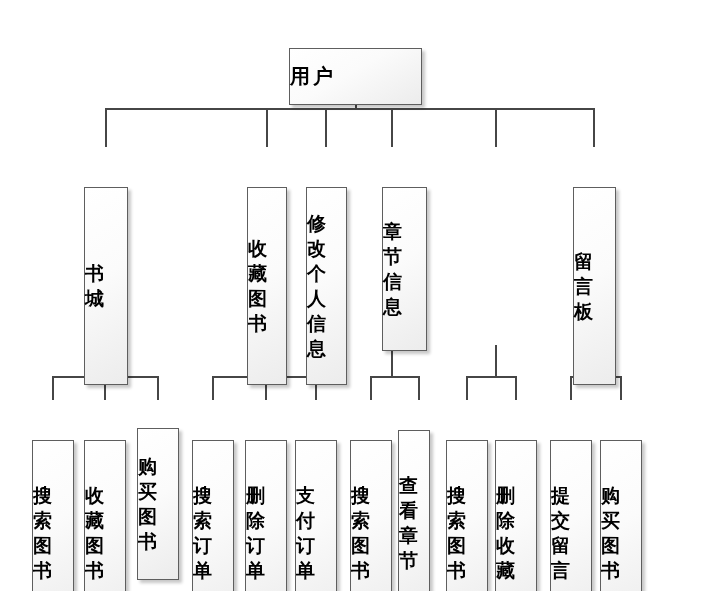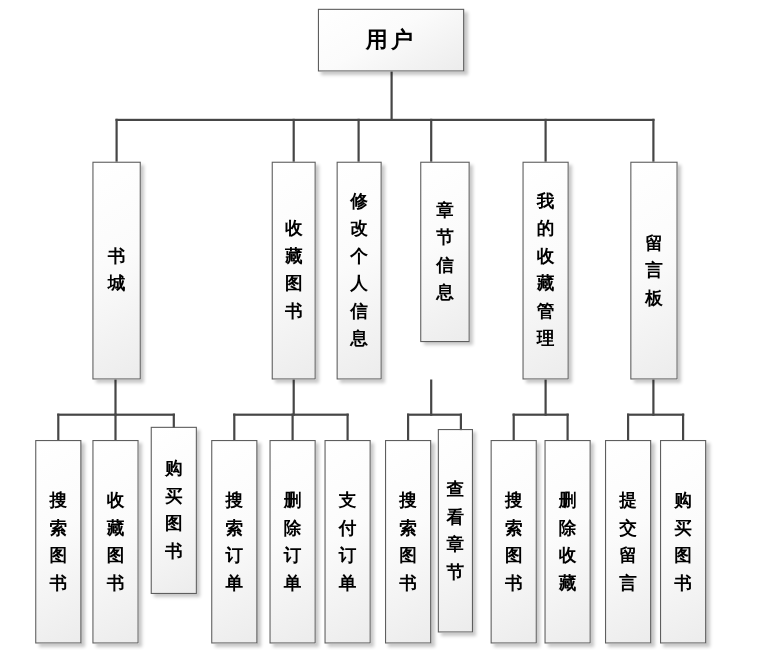--- a/index.html
+++ b/index.html
@@ -8,26 +8,26 @@
     font-family:"Liberation Sans",sans-serif;overflow:hidden;
   }
   .line{position:absolute;background:#464646;}
   .line.h{height:2px;}
   .line.v{width:2px;}
   .node{
     position:absolute;box-sizing:border-box;
     border:1px solid #5e5e5e;
     background:linear-gradient(150deg,#ffffff 0%,#fbfbfb 45%,#ececec 100%);
     box-shadow:3px 3px 3px rgba(0,0,0,0.22);
-    display:flex;align-items:center;justify-content:center;
-    color:#000;z-index:2;
+    display:flex;align-items:center;justify-content:flex-start;
+    color:#000;z-index:2;margin-top:40px;
   }
   .vtxt{
     width:1em;word-break:break-all;overflow-wrap:break-word;
-    line-height:25px;font-size:16px;font-weight:bold;text-align:center;
+    line-height:25px;font-size:19px;font-weight:bold;text-align:center;
   }
   .root-label{font-size:20px;font-weight:bold;letter-spacing:3px;}
   .watermark{
     position:absolute;left:514px;top:559px;z-index:5;
     font-size:19px;color:#c6c6c6;letter-spacing:1px;white-space:nowrap;
   }
 </style>
 </head>
 <body>
 
@@ -78,23 +78,20 @@
   </div>
   <div class="node" style="left:247px;top:147px;width:40px;height:198px">
     <span class="vtxt">收藏图书</span>
   </div>
   <div class="node" style="left:306px;top:147px;width:41px;height:198px">
     <span class="vtxt">修改个人信息</span>
   </div>
   <div class="node" style="left:382px;top:147px;width:45px;height:164px">
     <span class="vtxt">章节信息</span>
   </div>
-  <div class="node" style="left:475px;top:147px;width:42px;height:198px">
-    <span class="vtxt">我的收藏管理</span>
-  </div>
   <div class="node" style="left:573px;top:147px;width:43px;height:198px">
     <span class="vtxt">留言板</span>
   </div>
 
   <div class="node" style="left:32px;top:400px;width:42px;height:185px">
     <span class="vtxt">搜索图书</span>
   </div>
   <div class="node" style="left:84px;top:400px;width:42px;height:185px">
     <span class="vtxt">收藏图书</span>
   </div>

